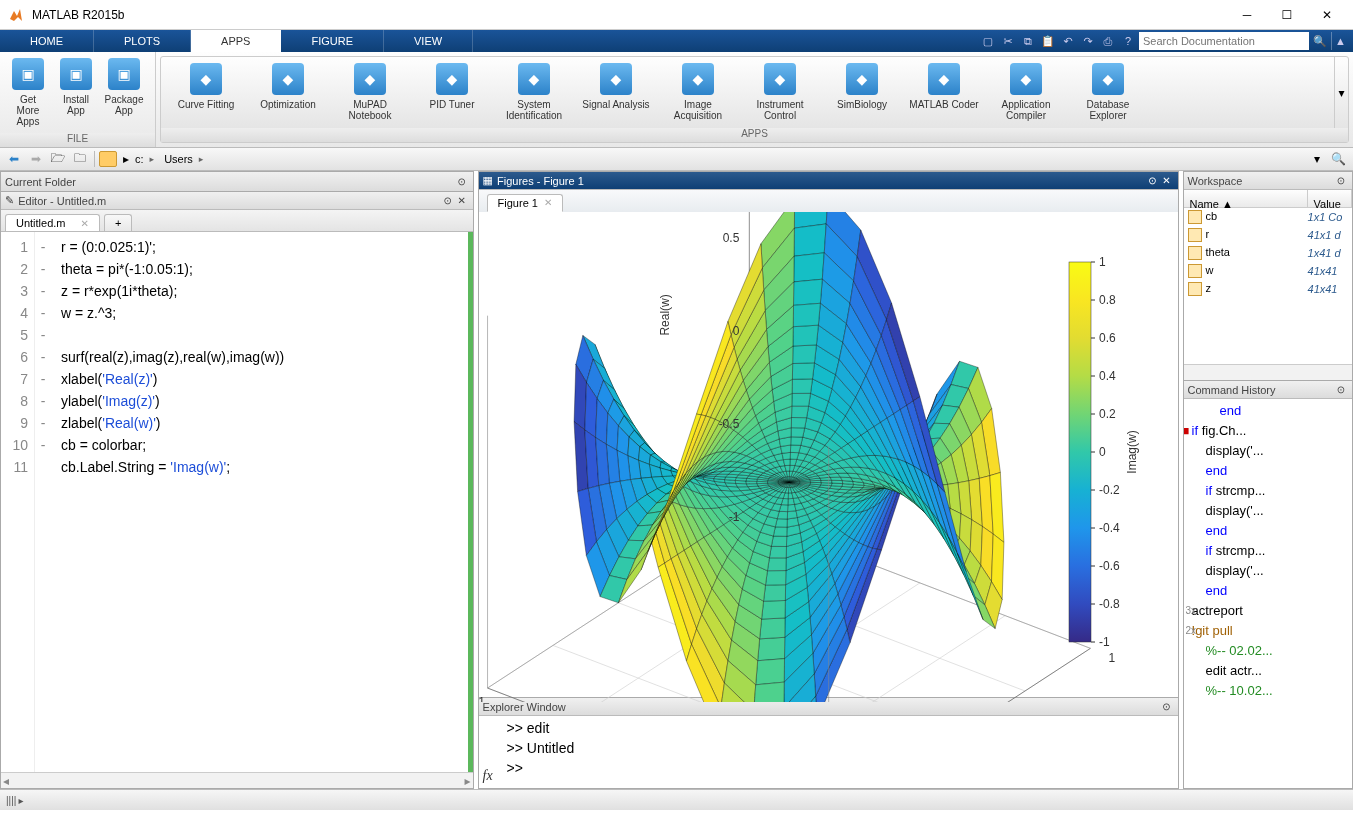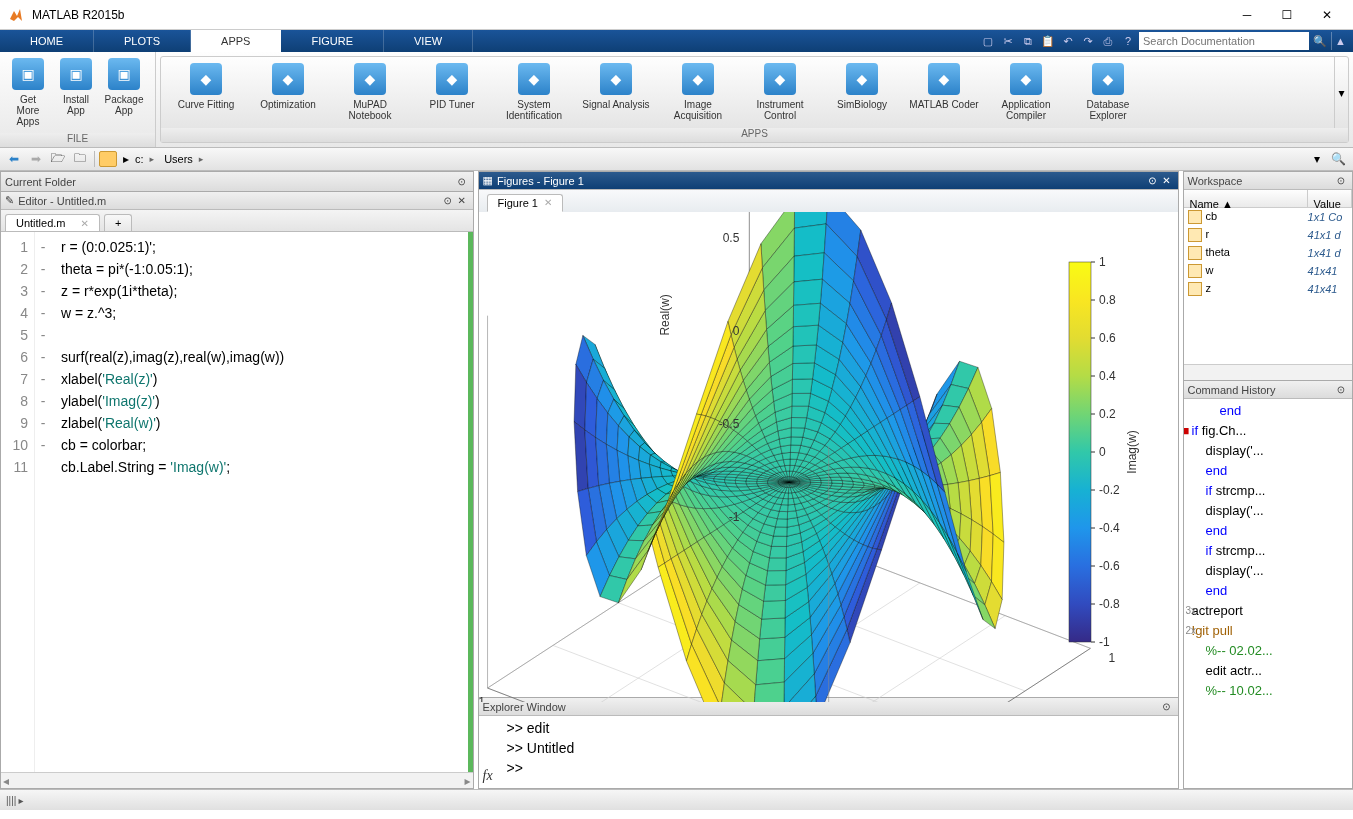--- a/index.html
+++ b/index.html
@@ -45,21 +45,21 @@
 .etab { padding: 2px 10px; background: #fff; border: 1px solid #bbb; border-bottom: none; border-radius: 3px 3px 0 0; font-size: 11px; display: flex; align-items: center; gap: 15px; margin-left: 4px; }
 .etab-close { color: #aaa; font-size: 10px; cursor: pointer; }
 .etab.plus { background: linear-gradient(#f8f8f8, #e8e8e8); }
 .editor-body { flex: 1; display: flex; overflow: hidden; position: relative; font-family: Consolas, monospace; font-size: 14px; }
 .gutter { width: 34px; background: #fff; text-align: right; padding: 4px 6px 0 0; color: #888; border-right: 1px solid #eee; }
 .gutter div { line-height: 22px; }
 .dash-col { width: 16px; text-align: center; color: #888; padding-top: 4px; }
 .dash-col div { line-height: 22px; }
 .code { flex: 1; padding: 4px 0 0 10px; color: #000; white-space: pre; }
 .code div { line-height: 22px; }
-.kstr { color: #0f766e; }
+.kstr { color: #1d4ed8; }
 .greenbar { width: 5px; background: #5cb85c; }
 .hscroll { height: 16px; border-top: 1px solid #ccc; background: #f2f2f2; display:flex; align-items:center; }
 .mid-col { width: 703px; display: flex; flex-direction: column; margin-left: 4px; }
 .fig-panel { flex: 1; border: 1px solid #aaa; display: flex; flex-direction: column; }
 .fig-tabs { height: 22px; background: linear-gradient(#f8f9fb, #e8ecf0); display: flex; align-items: flex-end; padding-left: 8px; border-bottom: 0; }
 .ftab { padding: 2px 10px; background: #fff; border: 1px solid #bbb; border-bottom: 1px solid #fff; border-radius: 3px 3px 0 0; font-size: 11px; display: flex; gap: 6px; }
 .fig-canvas { flex: 1; background: #fff; position: relative; }
 .cmd-panel { height: 91px; border: 1px solid #aaa; border-top: none; display: flex; flex-direction: column; }
 .cmd-body { flex: 1; font-family: Consolas, monospace; font-size: 14px; padding: 2px 8px; color: #000; position: relative; }
 .cmd-body div { line-height: 20px; }

